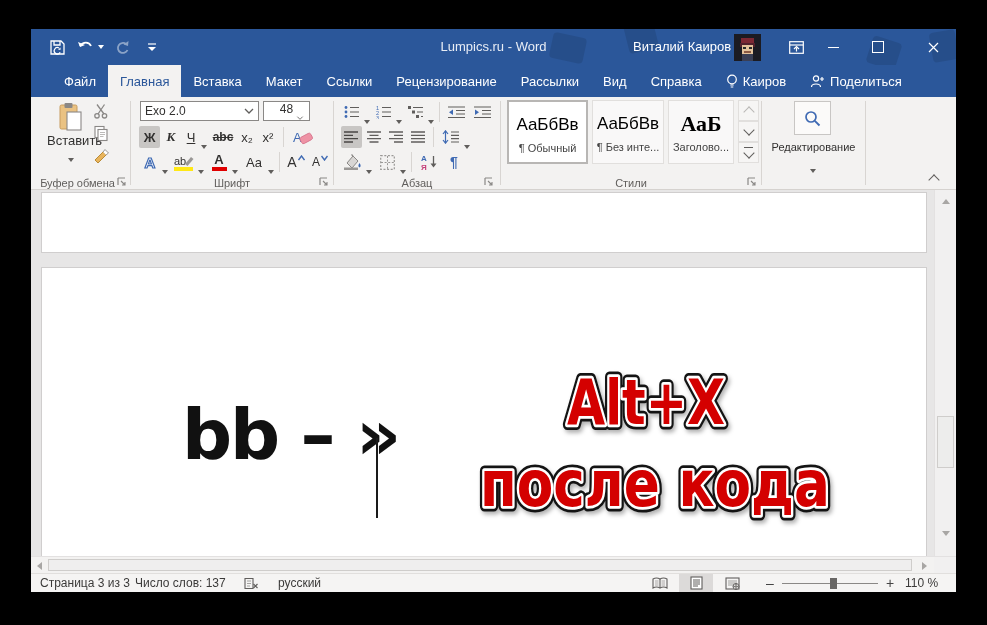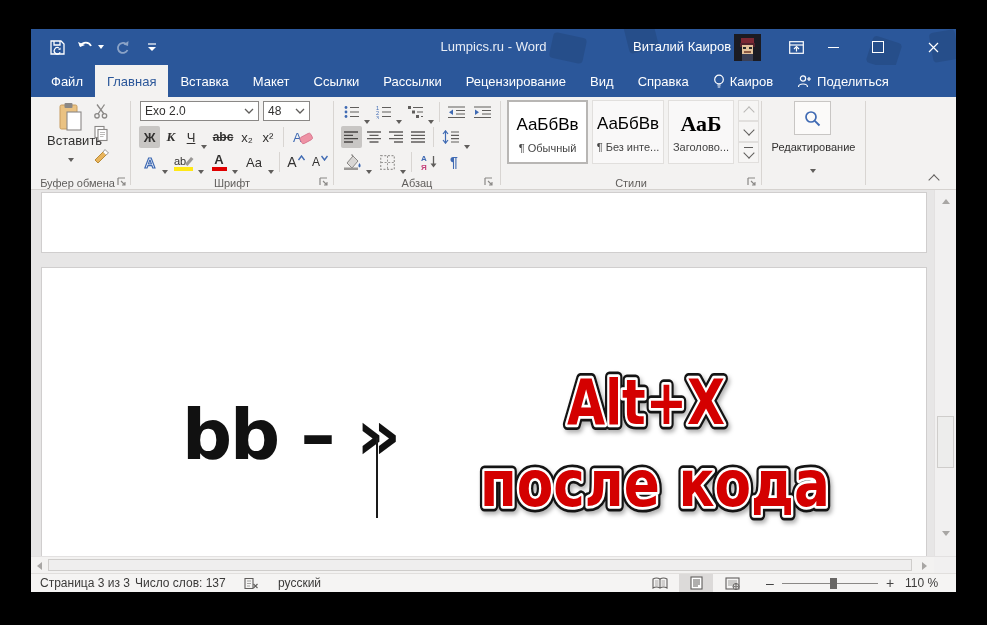--- a/index.html
+++ b/index.html
@@ -10,21 +10,21 @@
 
   
   .titlebar{left:0;top:0;width:925px;height:36px;background:var(--titlebar,#2b579a);overflow:hidden;}
   .deco{border-radius:4px;background:rgba(0,0,0,.10);}
   .qat-btn{width:22px;height:26px;top:5px;display:flex;align-items:center;justify-content:center;}
   .title-text{left:0;right:0;top:0;height:36px;line-height:36px;text-align:center;color:#e8edf5;font-size:13px;}
   .user-name{color:#fff;font-size:13px;line-height:36px;}
   .winctl{top:0;height:36px;display:flex;align-items:center;justify-content:center;color:#fff;}
 
   
-  .tabrow{left:0;top:36px;width:925px;height:32px;background:var(--titlebar,#2b579a);display:flex;align-items:stretch;padding-left:8px;box-sizing:border-box;}
+  .tabrow{left:0;top:36px;width:925px;height:32px;background:var(--titlebar,#2b579a);display:flex;align-items:stretch;padding-left:21px;box-sizing:border-box;}
   .tab{color:#fff;font-size:13px;display:flex;align-items:center;padding:0 12px;cursor:default;white-space:nowrap;}
   .tab.active{background:#f3f2f1;color:#2b579a;}
   .tab .glyph{margin-right:5px;display:flex;align-items:center;}
 
   
   .ribbon{left:0;top:68px;width:925px;height:93px;background:#f3f2f1;border-bottom:1px solid #d5d2cf;box-sizing:border-box;}
   .gsep{width:1px;top:4px;height:84px;background:#d8d5d2;}
   .grouplabel{font-size:11px;color:#605e5c;text-align:center;top:80px;left:0;right:0;}
   .launcher{width:11px;height:11px;top:80px;}
   .combo{border:1px solid #8a8886;background:#fff;height:20px;font-size:12px;color:#323130;display:flex;align-items:center;padding:0 4px;box-sizing:border-box;}
@@ -162,24 +162,24 @@
     <div class="tab">
         <span>Вставка</span>
       </div>
     <div class="tab">
         <span>Макет</span>
       </div>
     <div class="tab">
         <span>Ссылки</span>
       </div>
     <div class="tab">
+        <span>Рецензирование</span>
+      </div>
+    <div class="tab">
         <span>Рассылки</span>
-      </div>
-    <div class="tab">
-        <span>Рецензирование</span>
       </div>
     <div class="tab">
         <span>Вид</span>
       </div>
     <div class="tab">
         <span>Справка</span>
       </div>
     <div class="tab">
       <span class="glyph">
         <svg width="12" height="15" viewBox="0 0 12 15">
@@ -247,21 +247,21 @@
       </div>
     </div>
 
     <div class="abs" style="left:100px;top:0;width:202px;height:93px;">
       <div class="abs combo" style="left:9px;top:4px;width:119px;">
         <span>Exo 2.0</span>
         <svg class="caret" width="10" height="6" viewBox="0 0 10 6">
             <path d="M1 1 l4 4 4 -4" fill="none" stroke="#605e5c" stroke-width="1.3"></path>
           </svg>
       </div>
-      <div class="abs combo" style="left:132px;top:4px;width:47px;">
+      <div class="abs combo" style="left:132px;top:4px;width:47px;flex-direction:column;">
         <span>48</span>
         <svg class="caret" width="10" height="6" viewBox="0 0 10 6">
             <path d="M1 1 l4 4 4 -4" fill="none" stroke="#605e5c" stroke-width="1.3"></path>
           </svg>
       </div>
 
       <div class="abs rbtn on" style="left:8px;top:29px;width:21px;font-weight:bold;">
         <span>Ж</span>
         </div>
       <div class="abs rbtn" style="left:31px;top:29px;width:18px;font-style:italic;font-weight:bold;font-family:'Liberation Serif',serif;">

